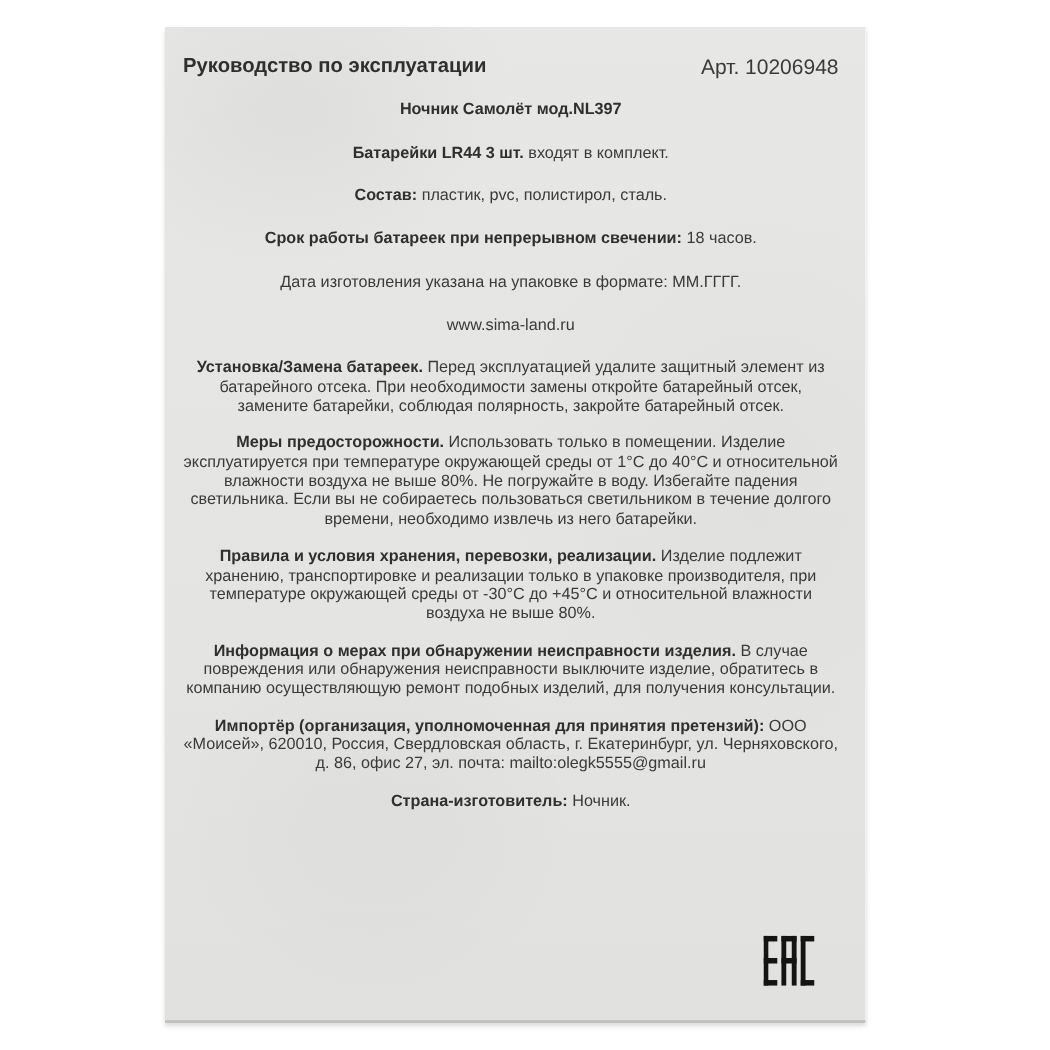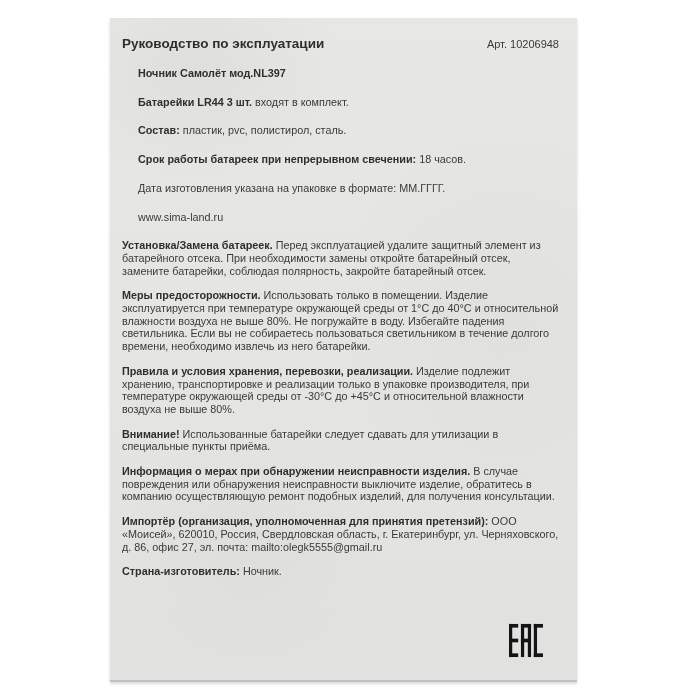--- a/index.html
+++ b/index.html
@@ -25,36 +25,37 @@
     background:
       radial-gradient(220px 160px at 18% 8%, rgba(0,0,0,0.035), rgba(0,0,0,0) 70%),
       radial-gradient(260px 300px at 85% 45%, rgba(0,0,0,0.02), rgba(0,0,0,0) 70%),
       radial-gradient(200px 180px at 30% 80%, rgba(0,0,0,0.02), rgba(0,0,0,0) 70%),
       linear-gradient(180deg, #e7e7e5 0%, var(--paper, #e4e4e2) 60%, #e1e1df 100%);
     border-bottom: 2px solid var(--paper_edge, #c2c2c0);
     box-shadow: 0 2px 3px rgba(0,0,0,0.15);
     color: var(--text, #3a3a3a);
     font-size: 10.8px;
     line-height: 12.7px;
+    text-align: center;
   }
   .header-row {
     display: flex;
     justify-content: space-between;
     align-items: flex-start;
     margin-bottom: 7px;
   }
   .doc-title {
     font-size: 13.5px;
     line-height: 15px;
     font-weight: bold;
     margin: 0;
     color: var(--bold_text, #2f2f2f);
   }
   .article {
-    font-size: 11px;
+    font-size: 14px;
     margin-top: 2px;
     white-space: nowrap;
   }
   .line { margin: 16px; }
   .section { margin: 12px 0 0 0; }
   b.lead { color: var(--bold_text, #2f2f2f); font-weight: bold; }
   .eac-mark {
     position: absolute;
     right: 34px;
     bottom: 22px;
@@ -93,21 +94,20 @@
   <div id="sections">
 
 
   <p class="section"><b class="lead b">Установка/Замена батареек.</b><span class="t"> Перед эксплуатацией удалите защитный элемент из батарейного отсека. При необходимости замены откройте батарейный отсек, замените батарейки, соблюдая полярность, закройте батарейный отсек.</span></p>
 
   <p class="section"><b class="lead b">Меры предосторожности.</b><span class="t"> Использовать только в помещении. Изделие эксплуатируется при температуре окружающей среды от 1°С до 40°С и относительной влажности воздуха не выше 80%. Не погружайте в воду. Избегайте падения светильника. Если вы не собираетесь пользоваться светильником в течение долгого времени, необходимо извлечь из него батарейки.</span></p>
 
   <p class="section"><b class="lead b">Правила и условия хранения, перевозки, реализации.</b><span class="t"> Изделие подлежит хранению, транспортировке и реализации только в упаковке производителя, при температуре окружающей среды от -30°С до +45°С и относительной влажности воздуха не выше 80%.</span></p>
 
 
-  <p class="section"><b class="lead b">Внимание!</b><span class="t"> Использованные батарейки следует сдавать для утилизации в специальные пункты приёма.</span></p>
 
   <p class="section"><b class="lead b">Информация о мерах при обнаружении неисправности изделия.</b><span class="t"> В случае повреждения или обнаружения неисправности выключите изделие, обратитесь в компанию осуществляющую ремонт подобных изделий, для получения консультации.</span></p>
 
   <p class="section"><b class="lead b">Импортёр (организация, уполномоченная для принятия претензий):</b><span class="t"> ООО «Моисей», 620010, Россия, Свердловская область, г. Екатеринбург, ул. Черняховского, д. 86, офис 27, эл. почта: mailto:olegk5555@gmail.ru</span></p>
 
 
   <p class="section"><b class="lead b">Страна-изготовитель:</b><span class="t"> Ночник.</span></p>
 </div>
 
   <div class="eac-mark" aria-hidden="true">

